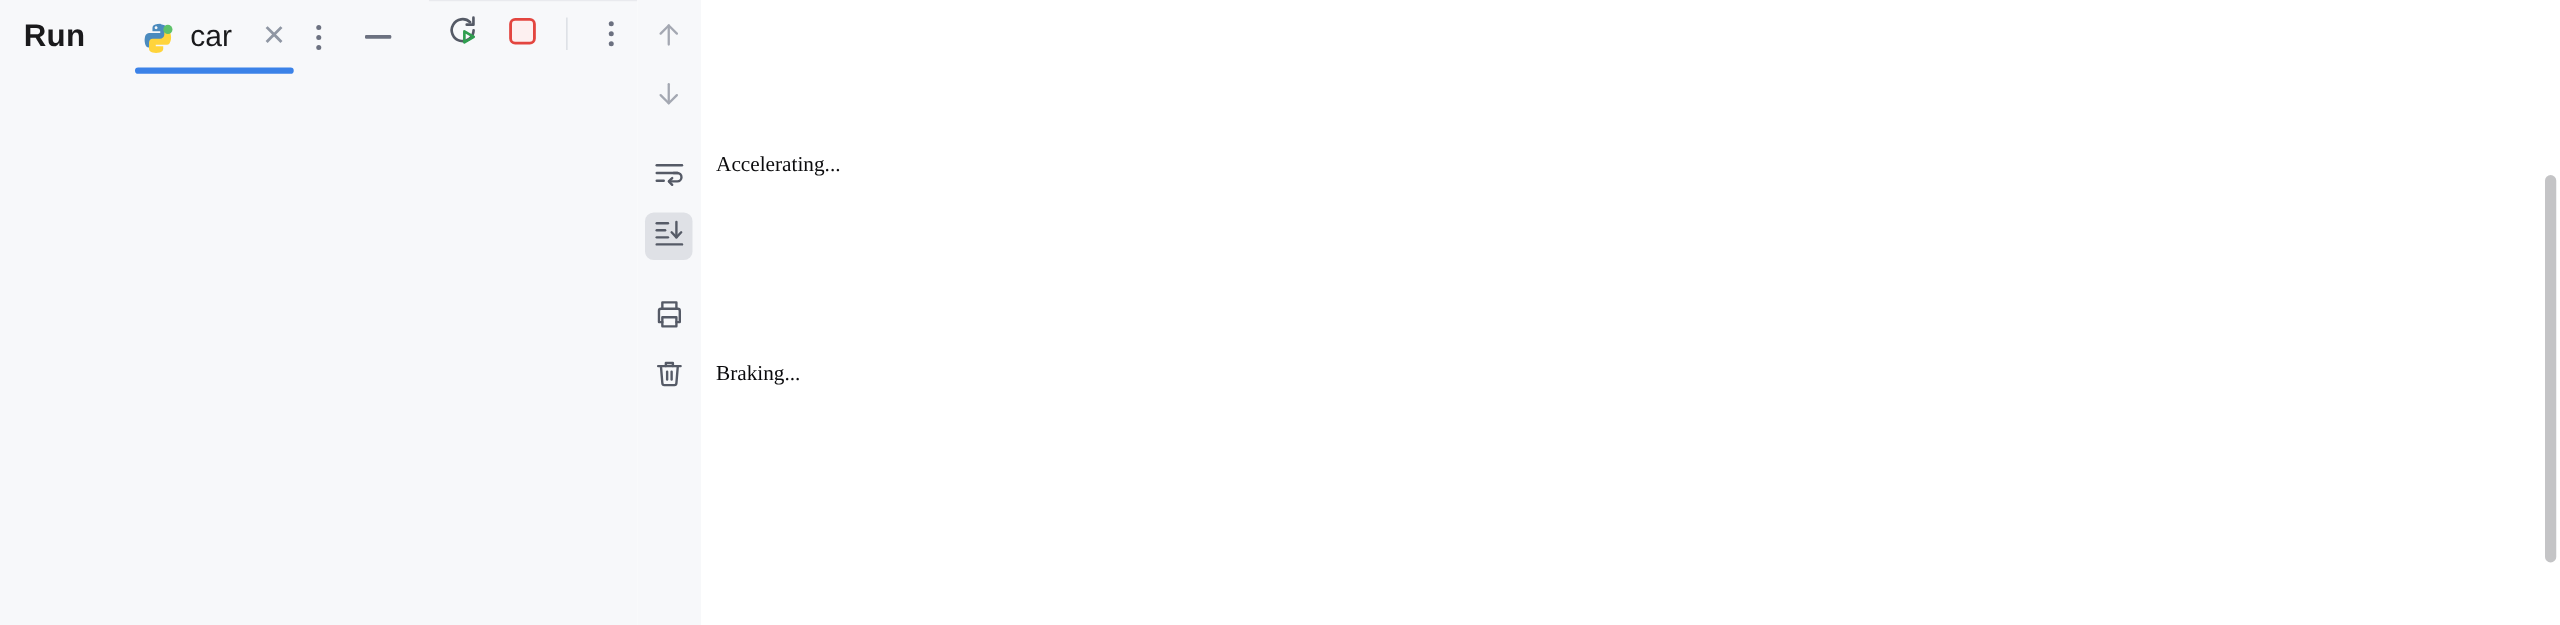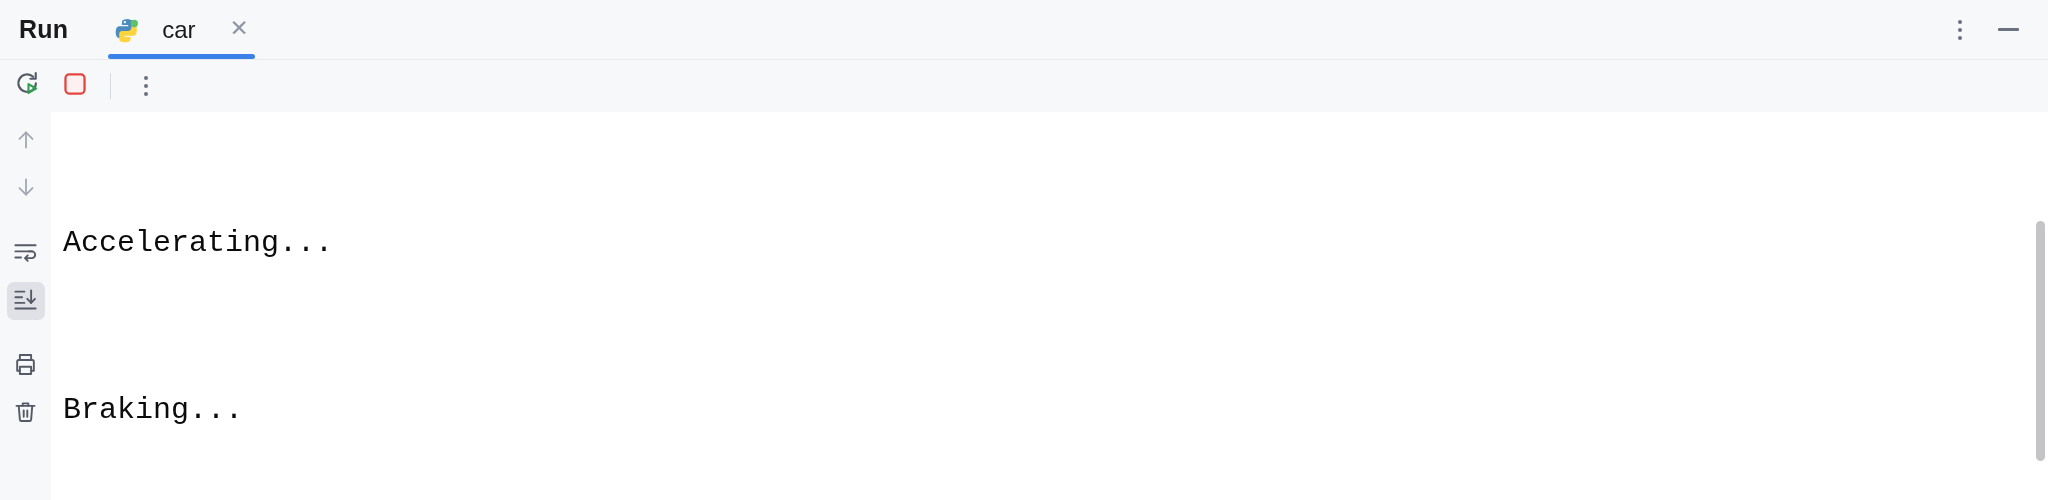--- a/index.html
+++ b/index.html
@@ -3,37 +3,37 @@
 <meta charset="utf-8">
 <style>
   * { box-sizing: border-box; margin: 0; padding: 0; }
   html, body {
     width: 2048px; height: 500px;
     background: #ffffff;
     font-family: "Liberation Sans", sans-serif;
     overflow: hidden;
   }
 
-  #app { position: relative; width: 2048px; height: 500px; display: flex; flex-direction: column; background: #f7f8fa; }
+  #app { position: relative; width: 2048px; height: 500px; display: flex; flex-direction: row; background: #f7f8fa; }
 
   
   .header {
     height: 59px; flex: 0 0 59px;
     background: #f7f8fa;
     display: flex; align-items: stretch;
     position: relative;
   }
   .header-label {
     display: flex; align-items: center;
     font-size: 25px; font-weight: bold; color: #1a1a1c;
     padding: 0 0 0 19px; letter-spacing: .2px;
   }
   .tab {
     margin-left: 40px;
-    display: flex; align-items: center; gap: 20px;
+    display: flex; align-items: center; gap: 10px;
     padding: 0 6px 0 6px;
     position: relative;
     cursor: default;
   }
   .tab-label { font-size: 24px; color: #1a1a1c; }
   .tab-underline {
     position: absolute; left: 0; right: 0; bottom: 0;
     height: 5px; border-radius: 3px; background: #3b82e8;
   }
   .tab-close {
@@ -84,22 +84,22 @@
     display: flex; align-items: center; justify-content: center;
     cursor: default;
   }
   .g-btn.active { background: #dfe1e6; }
   .g-spacer { height: 9px; }
 
   .console-wrap { position: relative; flex: 1 1 auto; min-width: 0; background: #ffffff; }
   .console {
     position: absolute; inset: 0;
     padding: 14px 0 0 12px;
-    font-family: Liberation Mono, monospace;
-    font-size: 30px;
+    font-family: Liberation Serif, serif;
+    font-size: 17px;
     line-height: 33.5px;
     color: #0b0b0d;
     white-space: pre;
     overflow: hidden;
   }
   .line { height: 33.5px; position: relative; }
   .userin { color: #9a9ca4; font-style: italic; }
 
   
   .scrollbar {

